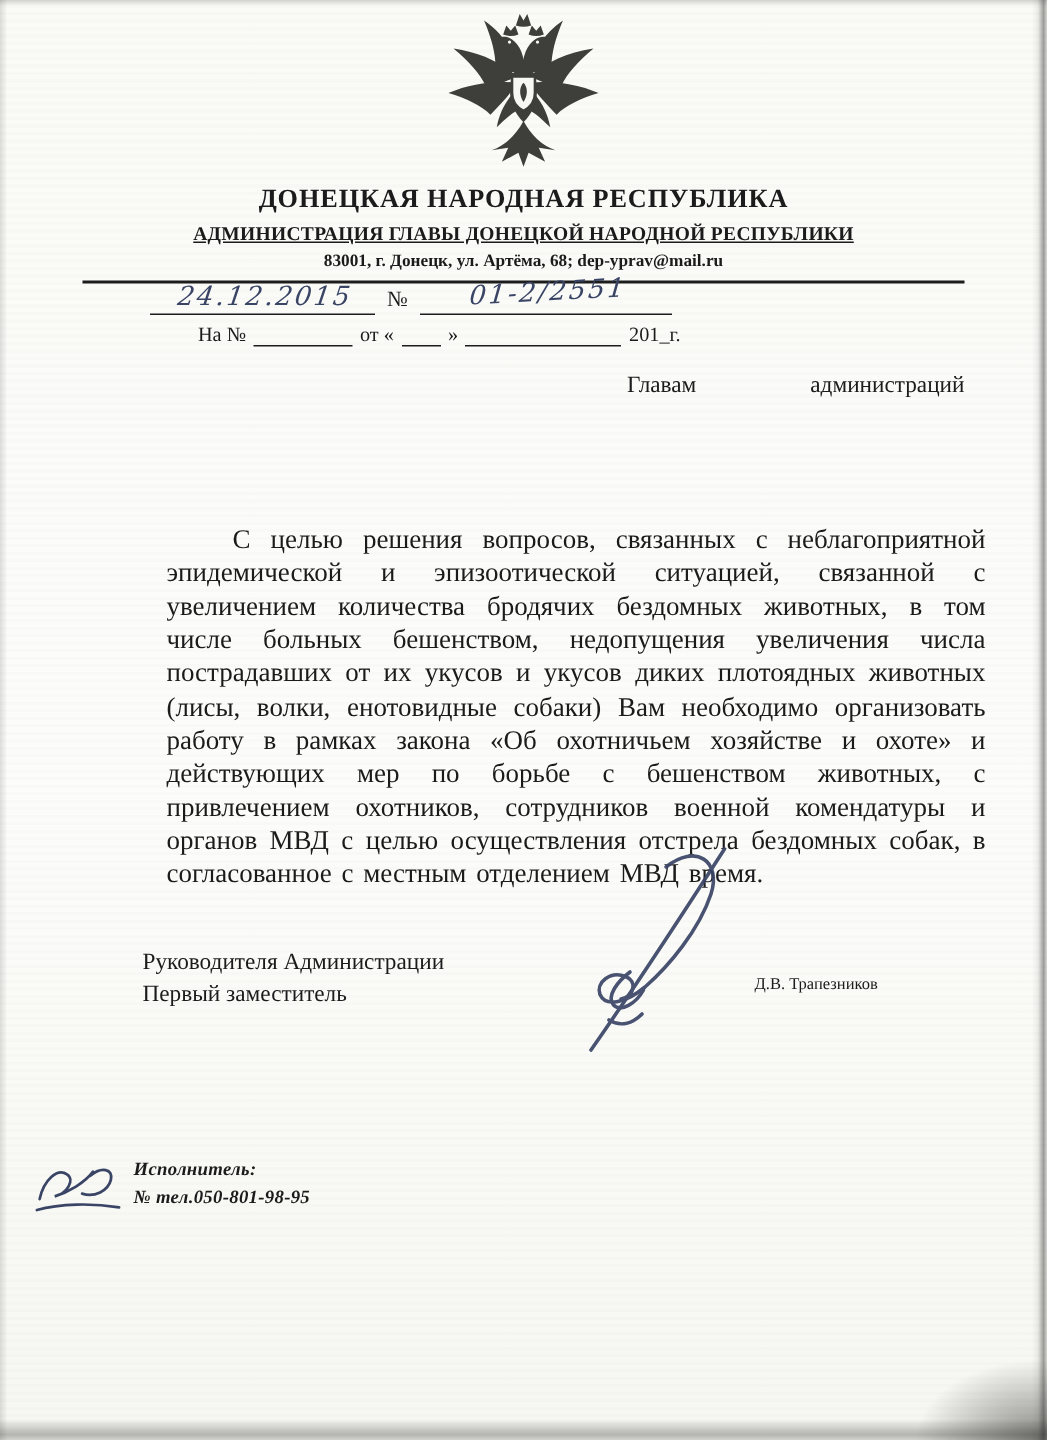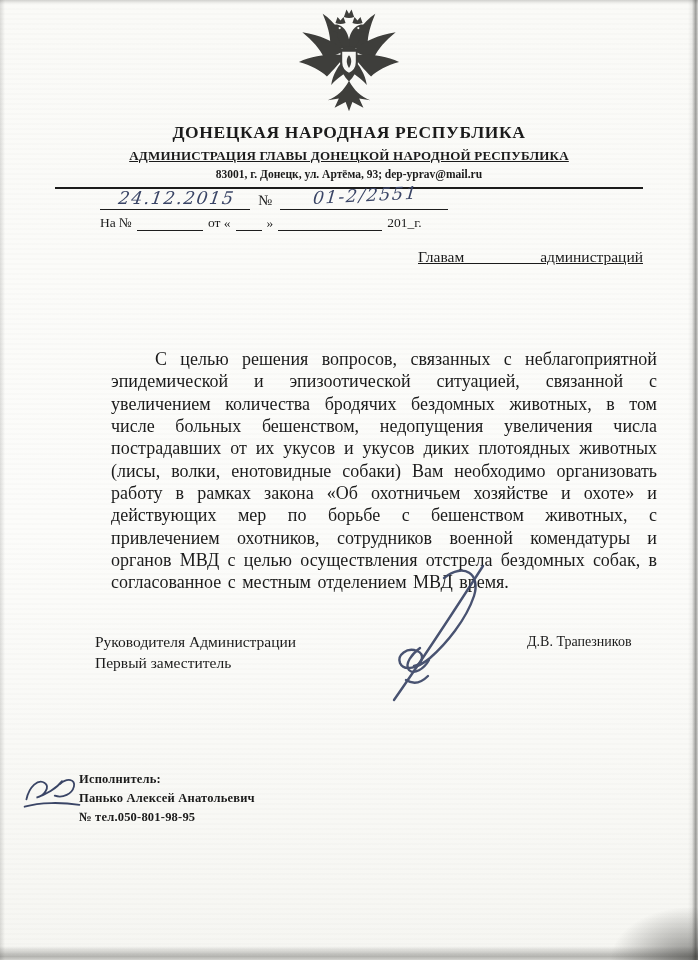--- a/index.html
+++ b/index.html
@@ -22,51 +22,51 @@
   .header { position: absolute; top: 6px; left: 0; right: 0; text-align: center; }
   .emblem svg { display: block; margin: 0 auto; }
   .title { font-size: 17.5px; font-weight: bold; letter-spacing: .6px; margin-top: 4px; }
   .subtitle { font-size: 13px; font-weight: bold; text-decoration: underline; letter-spacing: .2px; margin-top: 5px; }
   .address { font-size: 11.5px; font-weight: bold; margin-top: 4px; }
   .divider { height: 2px; background: #1d1d1d; margin: 7px 55px 0 55px; }
 
   
   .ref { position: absolute; top: 186px; left: 100px; }
   .ref-l1 { display: flex; align-items: flex-end; gap: 8px; font-size: 14px; }
-  .ref-l2 { display: flex; align-items: flex-end; gap: 5px; font-size: 13.5px; margin-top: 5px; }
+  .ref-l2 { display: flex; align-items: flex-end; gap: 5px; font-size: 13.5px; margin-top: 5px; margin-left: 32px; }
   .blank { display: inline-flex; align-items: flex-end; justify-content: center;
            border-bottom: 1.5px solid #1d1d1d; height: 24px; }
   .ref-l2 .blank { height: 15px; }
   .w-date { width: 150px; } .w-num { width: 168px; }
   .w-a { width: 66px; } .w-b { width: 26px; } .w-c { width: 104px; }
   .no-sign { font-size: 14.5px; padding-bottom: 1px; }
   .hand {
     display: inline-block; font-style: italic; font-family: "DejaVu Serif", serif;
     font-size: 17.5px; letter-spacing: 1.6px; color: #3a4566;
     transform: skewX(-8deg); transform-origin: left bottom; white-space: nowrap; padding-bottom: 1px;
   }
   .hand.tilt { transform: skewX(-8deg) rotate(-3deg); }
 
   
-  .addressee { position: absolute; top: 246px; left: 418px; width: 225px; font-size: 15.5px; line-height: 1.45; text-decoration: underline; }
+  .addressee { position: absolute; top: 246px; left: 418px; width: 225px; font-size: 15.5px; line-height: 1.45; }
   .addressee .jl { text-align: justify; text-align-last: justify; }
 
   
   .body-par {
     position: absolute; top: 332px; left: 95px; width: 546px; margin: 16px;
     font-size: 18px; line-height: 1.24; text-align: justify; text-indent: 44px; word-spacing: 2px;
   }
 
   
   .sig-pos { position: absolute; top: 631px; left: 95px; font-size: 15.5px; line-height: 1.38; }
-  .sig-name { position: absolute; top: 634px; left: 503px; font-size: 14px; margin-left: 24px; }
+  .sig-name { position: absolute; top: 650px; left: 503px; font-size: 11px; }
   .sig-svg { position: absolute; top: 558px; left: 384px; width: 120px; height: 150px; }
 
   
-  .executor { position: absolute; top: 770px; left: 79px; font-size: 12.5px; 
+  .executor { position: absolute; top: 770px; left: 89px; font-size: 12.5px; font-style: italic;
               font-weight: bold; line-height: 1.5; letter-spacing: .2px; }
   .exec-svg { position: absolute; top: 772px; left: 20px; width: 64px; height: 42px; }
 
   
   .edge-top { position: absolute; left: 0; right: 0; top: 0; height: 4px;
     background: linear-gradient(to bottom, rgba(60,60,58,.22), rgba(0,0,0,0)); }
   .edge-left { position: absolute; left: 0; top: 0; bottom: 0; width: 5px;
     background: linear-gradient(to right, rgba(60,60,58,.16), rgba(0,0,0,0)); }
   .edge-right { position: absolute; right: 0; top: 0; bottom: 0; width: 10px;
     background: linear-gradient(to right, rgba(0,0,0,0) 0%, rgba(50,50,48,.08) 40%, rgba(40,40,38,.45) 78%, rgba(120,120,118,.25) 100%); }
@@ -99,22 +99,22 @@
           <use href="#eagle-half" transform="translate(160,0) scale(-1,1)"></use>
           <path d="M74 13 l3 -9 3 5 3 -5 3 9 q-6 2 -12 0 z"></path>
           <path d="M72 50 C67 64 69 78 80 89 C91 78 93 64 88 50 C83 46 77 46 72 50 Z"></path>
           <path d="M80 88 C74 99 66 107 55 111 L68 109 L63 120 L76 113 L80 124 L84 113 L97 120 L92 109 L105 111 C94 107 86 99 80 88 Z"></path>
           <path d="M71 53 h18 v13 c0 8 -5 12 -9 14 c-4 -2 -9 -6 -9 -14 z" fill="#f7f7f4" stroke="#3e3e3b" stroke-width="2"></path>
           <path d="M80 58 c3.5 3.5 3.5 10 0 15 c-3.5 -5 -3.5 -11.5 0 -15 z"></path>
         </g>
       </svg>
     </div>
     <div class="title">ДОНЕЦКАЯ НАРОДНАЯ РЕСПУБЛИКА</div>
-    <div class="subtitle">АДМИНИСТРАЦИЯ ГЛАВЫ ДОНЕЦКОЙ НАРОДНОЙ РЕСПУБЛИКА</div>
-    <div class="address">83001, г. Донецк, ул. Артёма, 93; dep-yprav@mail.ru</div>
+    <div class="subtitle">АДМИНИСТРАЦИЯ ГЛАВЫ ДОНЕЦКОЙ НАРОДНОЙ РЕСПУБЛИКИ</div>
+    <div class="address">83001, г. Донецк, ул. Артёма, 68; dep-yprav@mail.ru</div>
     <div class="divider"></div>
   </div>
 
   <div class="ref">
     <div class="ref-l1">
       <span class="blank w-date">
           <span class="hand">24.12.2015</span>
         </span>
       <span class="no-sign">№</span>
       <span class="blank w-num">
@@ -158,21 +158,20 @@
     <svg viewBox="0 0 70 46" width="64" height="42">
       <g fill="none" stroke="#3a4566" stroke-width="2" stroke-linecap="round">
         <path d="M7 30 C10 16 20 7 27 12 C33 16 27 26 18 28 C28 25 40 18 46 10"></path>
         <path d="M44 13 C52 6 61 8 59 16 C57 24 47 29 38 26"></path>
         <path d="M5 38 C22 33 46 33 65 36"></path>
       </g>
     </svg>
   </div>
   <div class="executor">
     <div>Исполнитель:</div>
-    <div>Панько Алексей Анатольевич</div>
     <div>№ тел.050-801-98-95</div>
   </div>
 
   <div class="edge-top"></div>
   <div class="edge-left"></div>
   <div class="edge-right"></div>
   <div class="edge-bottom"></div>
   <div class="blot-br"></div>
 
 </div>

